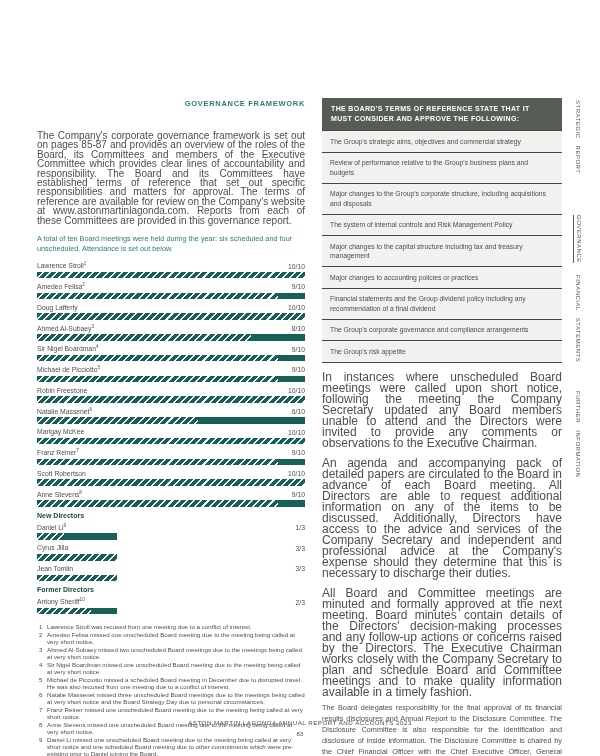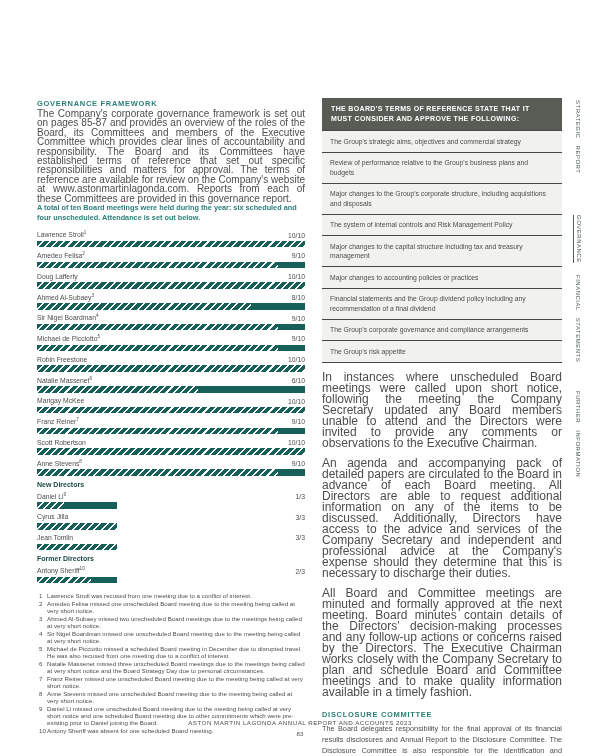--- a/index.html
+++ b/index.html
@@ -2,23 +2,23 @@
 <html><head>
 <meta charset="utf-8">
 <style>
   *{margin:0;padding:0;box-sizing:border-box;}
   html,body{width:600px;height:756px;}
   body{position:relative;background:#ffffff;font-family:"Liberation Sans",sans-serif;color:#4d4d4d;overflow:hidden;}
 
   .left-col{position:absolute;left:37px;top:99px;width:268px;}
   .right-col{position:absolute;left:322px;top:98px;width:240px;}
 
-  .sec-head{font-size:7.5px;font-weight:bold;letter-spacing:.7px;color:#2a7e77;margin-bottom:1px;}
+  .sec-head{font-size:7.5px;font-weight:bold;letter-spacing:.7px;color:#2a7e77;margin-bottom:23px;text-align:right;}
   .intro{font-size:10px;line-height:9.4px;text-align:justify;}
-  .lead{font-size:7.3px;line-height:9.6px;font-weight:bold;color:#2a7e77;margin-bottom:7px;}
+  .lead{font-size:7.3px;line-height:9.6px;font-weight:normal;color:#2a7e77;margin-top:9px;margin-bottom:7px;}
 
   .att-row{margin-bottom:2.6px;}
   .att-head{display:flex;justify-content:space-between;align-items:baseline;font-size:6.8px;line-height:8.2px;}
   .att-name sup{font-size:4.6px;vertical-align:super;}
   .att-bar{height:6.5px;background:#176059;margin-top:1.2px;}
   .bar-striped{height:100%;background:repeating-linear-gradient(135deg,#176059 0,#176059 3.6px,#ffffff 3.6px,#ffffff 5.1px);}
 
   .grp-head{font-size:7px;font-weight:bold;color:#1c4844;margin:5px 0 3px;}
 
   .fns{margin-top:9px;}
@@ -303,21 +303,20 @@
 
   <div class="paras">
 
       <p class="body-p">In instances where unscheduled Board meetings were called upon short notice, following the meeting the Company Secretary updated any Board members unable to attend and the Directors were invited to provide any comments or observations to the Executive Chairman.</p>
 
       <p class="body-p">An agenda and accompanying pack of detailed papers are circulated to the Board in advance of each Board meeting. All Directors are able to request additional information on any of the items to be discussed. Additionally, Directors have access to the advice and services of the Company Secretary and independent and professional advice at the Company's expense should they determine that this is necessary to discharge their duties.</p>
 
       <p class="body-p">All Board and Committee meetings are minuted and formally approved at the next meeting. Board minutes contain details of the Directors' decision-making processes and any follow-up actions or concerns raised by the Directors. The Executive Chairman works closely with the Company Secretary to plan and schedule Board and Committee meetings and to make quality information available in a timely fashion.</p>
     </div>
 
-  <div class="sec-head2">DISCLOSURE COMMITTEE</div>
   <p class="disc-p">The Board delegates responsibility for the final approval of its financial results disclosures and Annual Report to the Disclosure Committee. The Disclosure Committee is also responsible for the identification and disclosure of inside information. The Disclosure Committee is chaired by the Chief Financial Officer with the Chief Executive Officer, General Counsel, Company Secretary, Head of Investor Relations, Director of Internal Audit &amp; Risk, Group Financial Controller and the Director of Financial Planning &amp; Analysis as members of the Committee.</p>
 </div>
 
 <div class="side-nav">
 
     <div class="side-tab">
       <span>STRATEGIC REPORT</span>
     </div>
 
     <div class="side-tab active">

